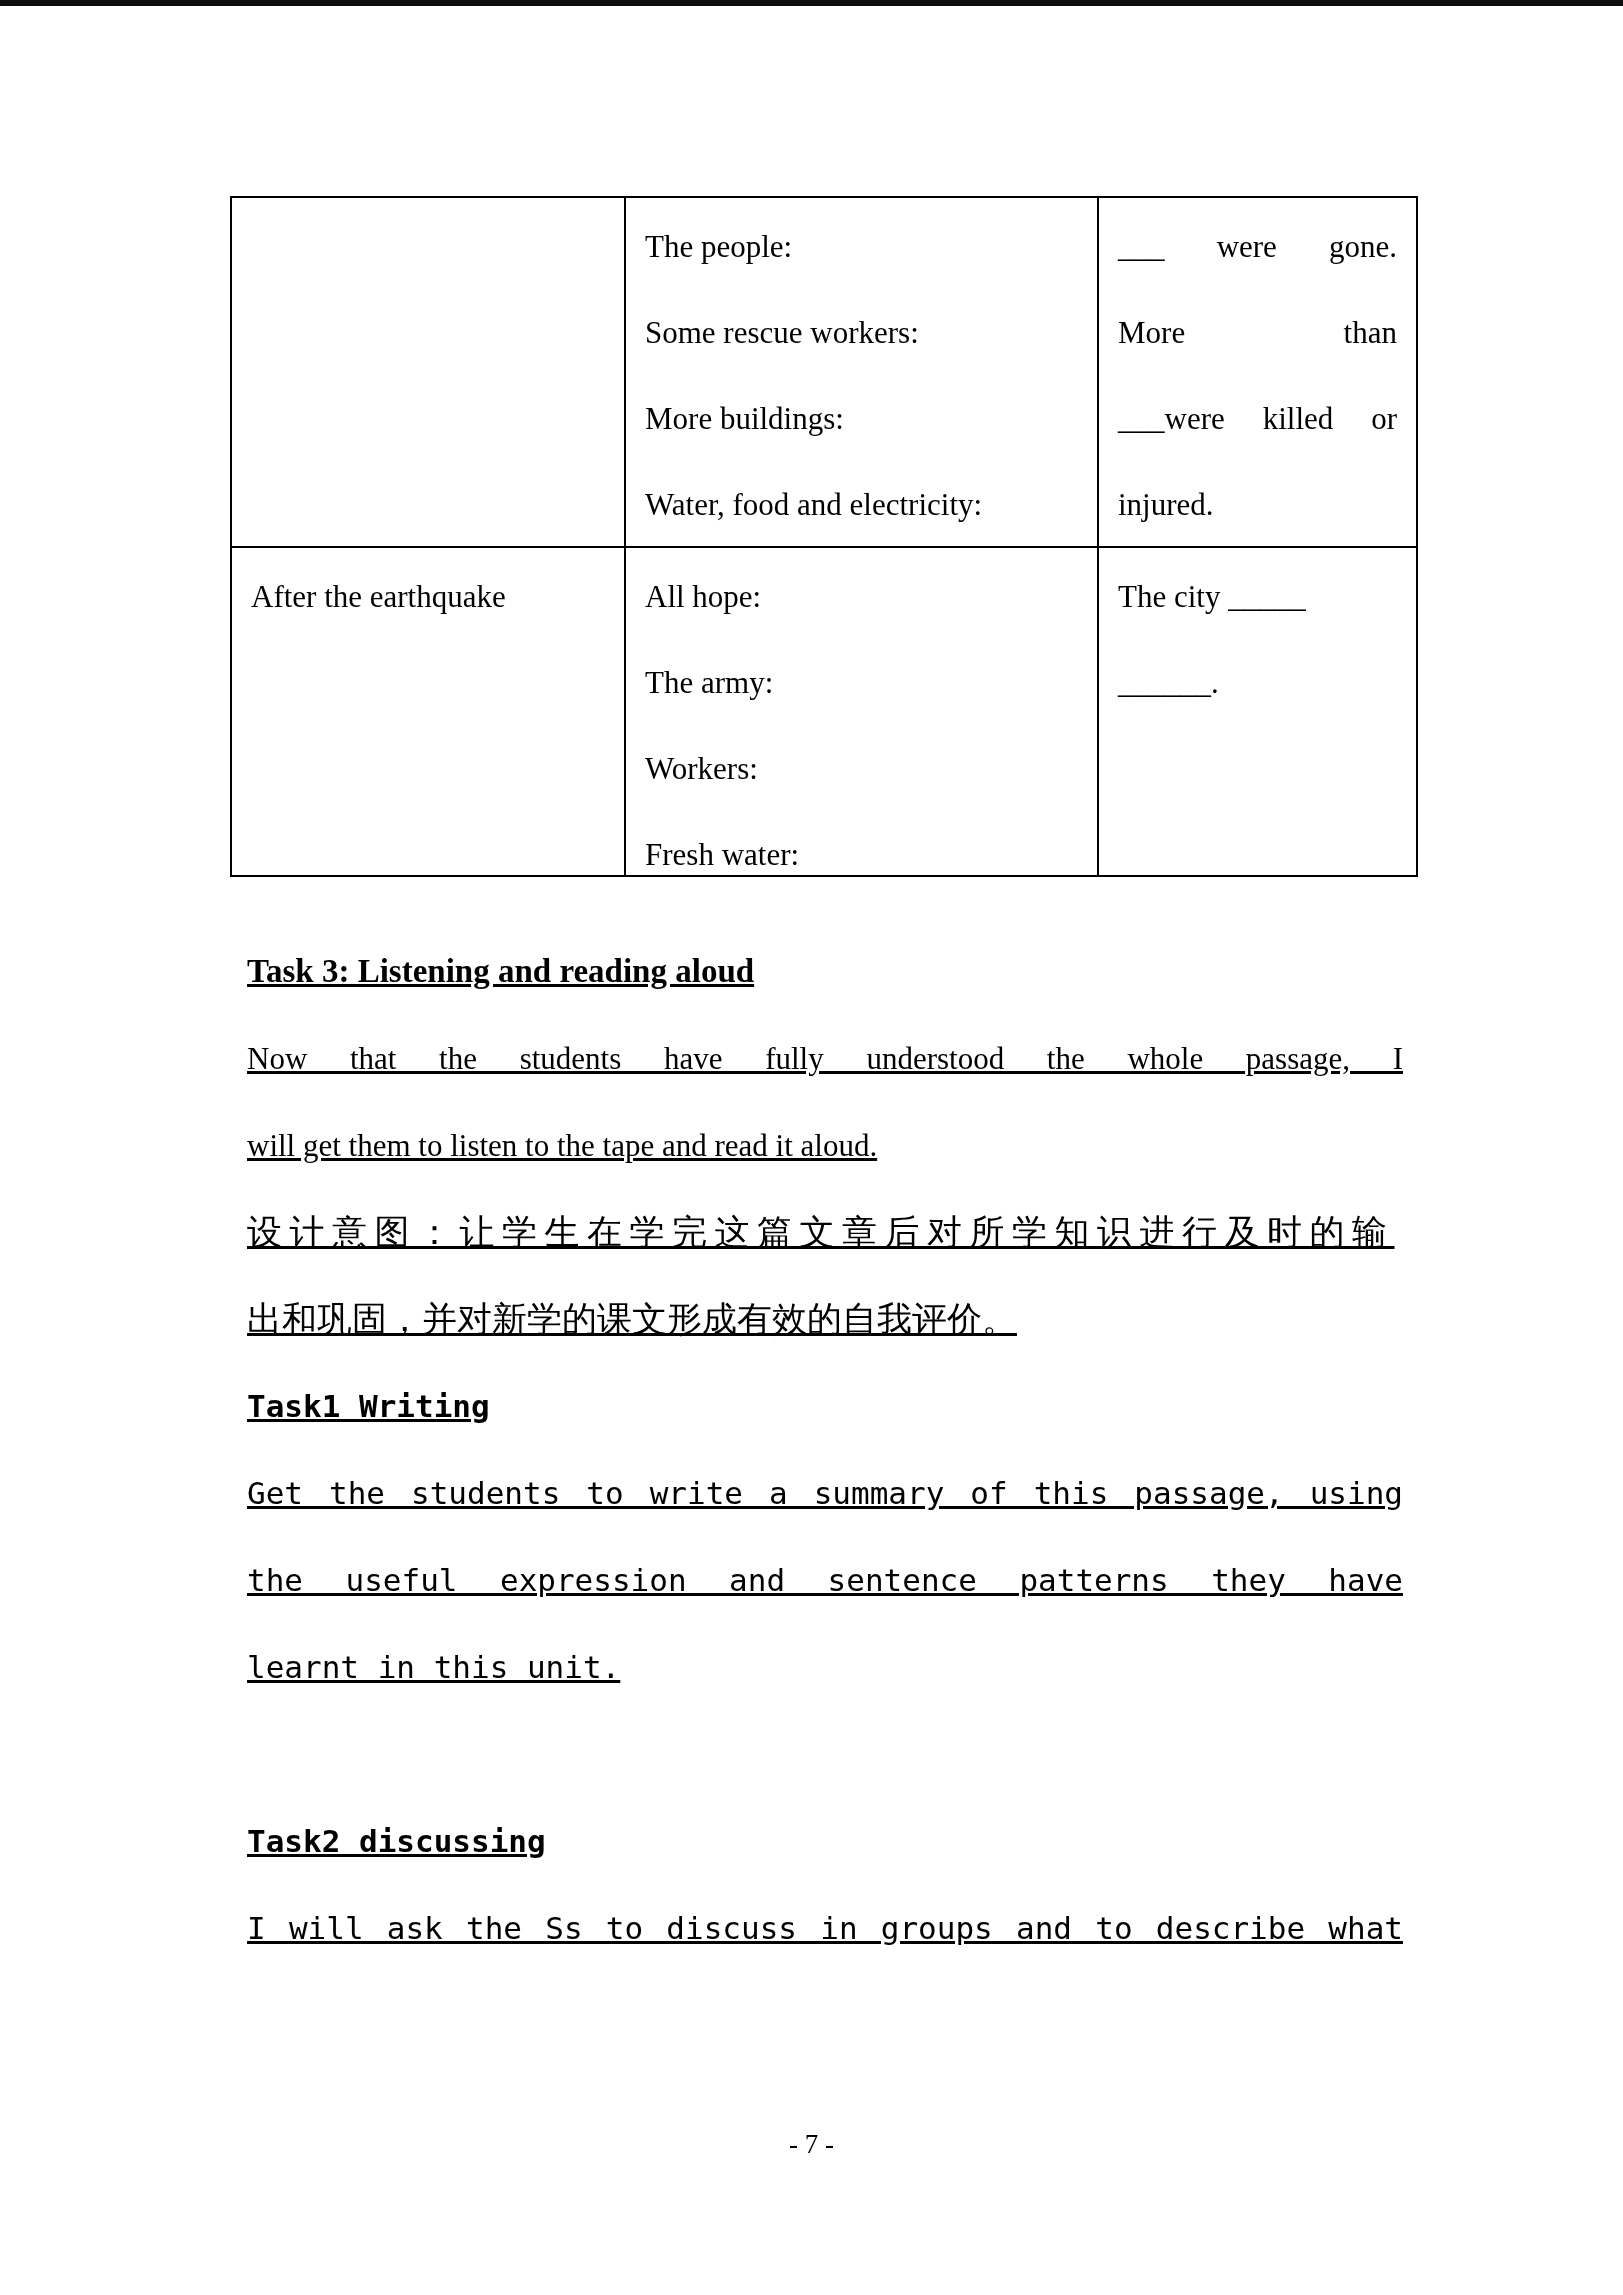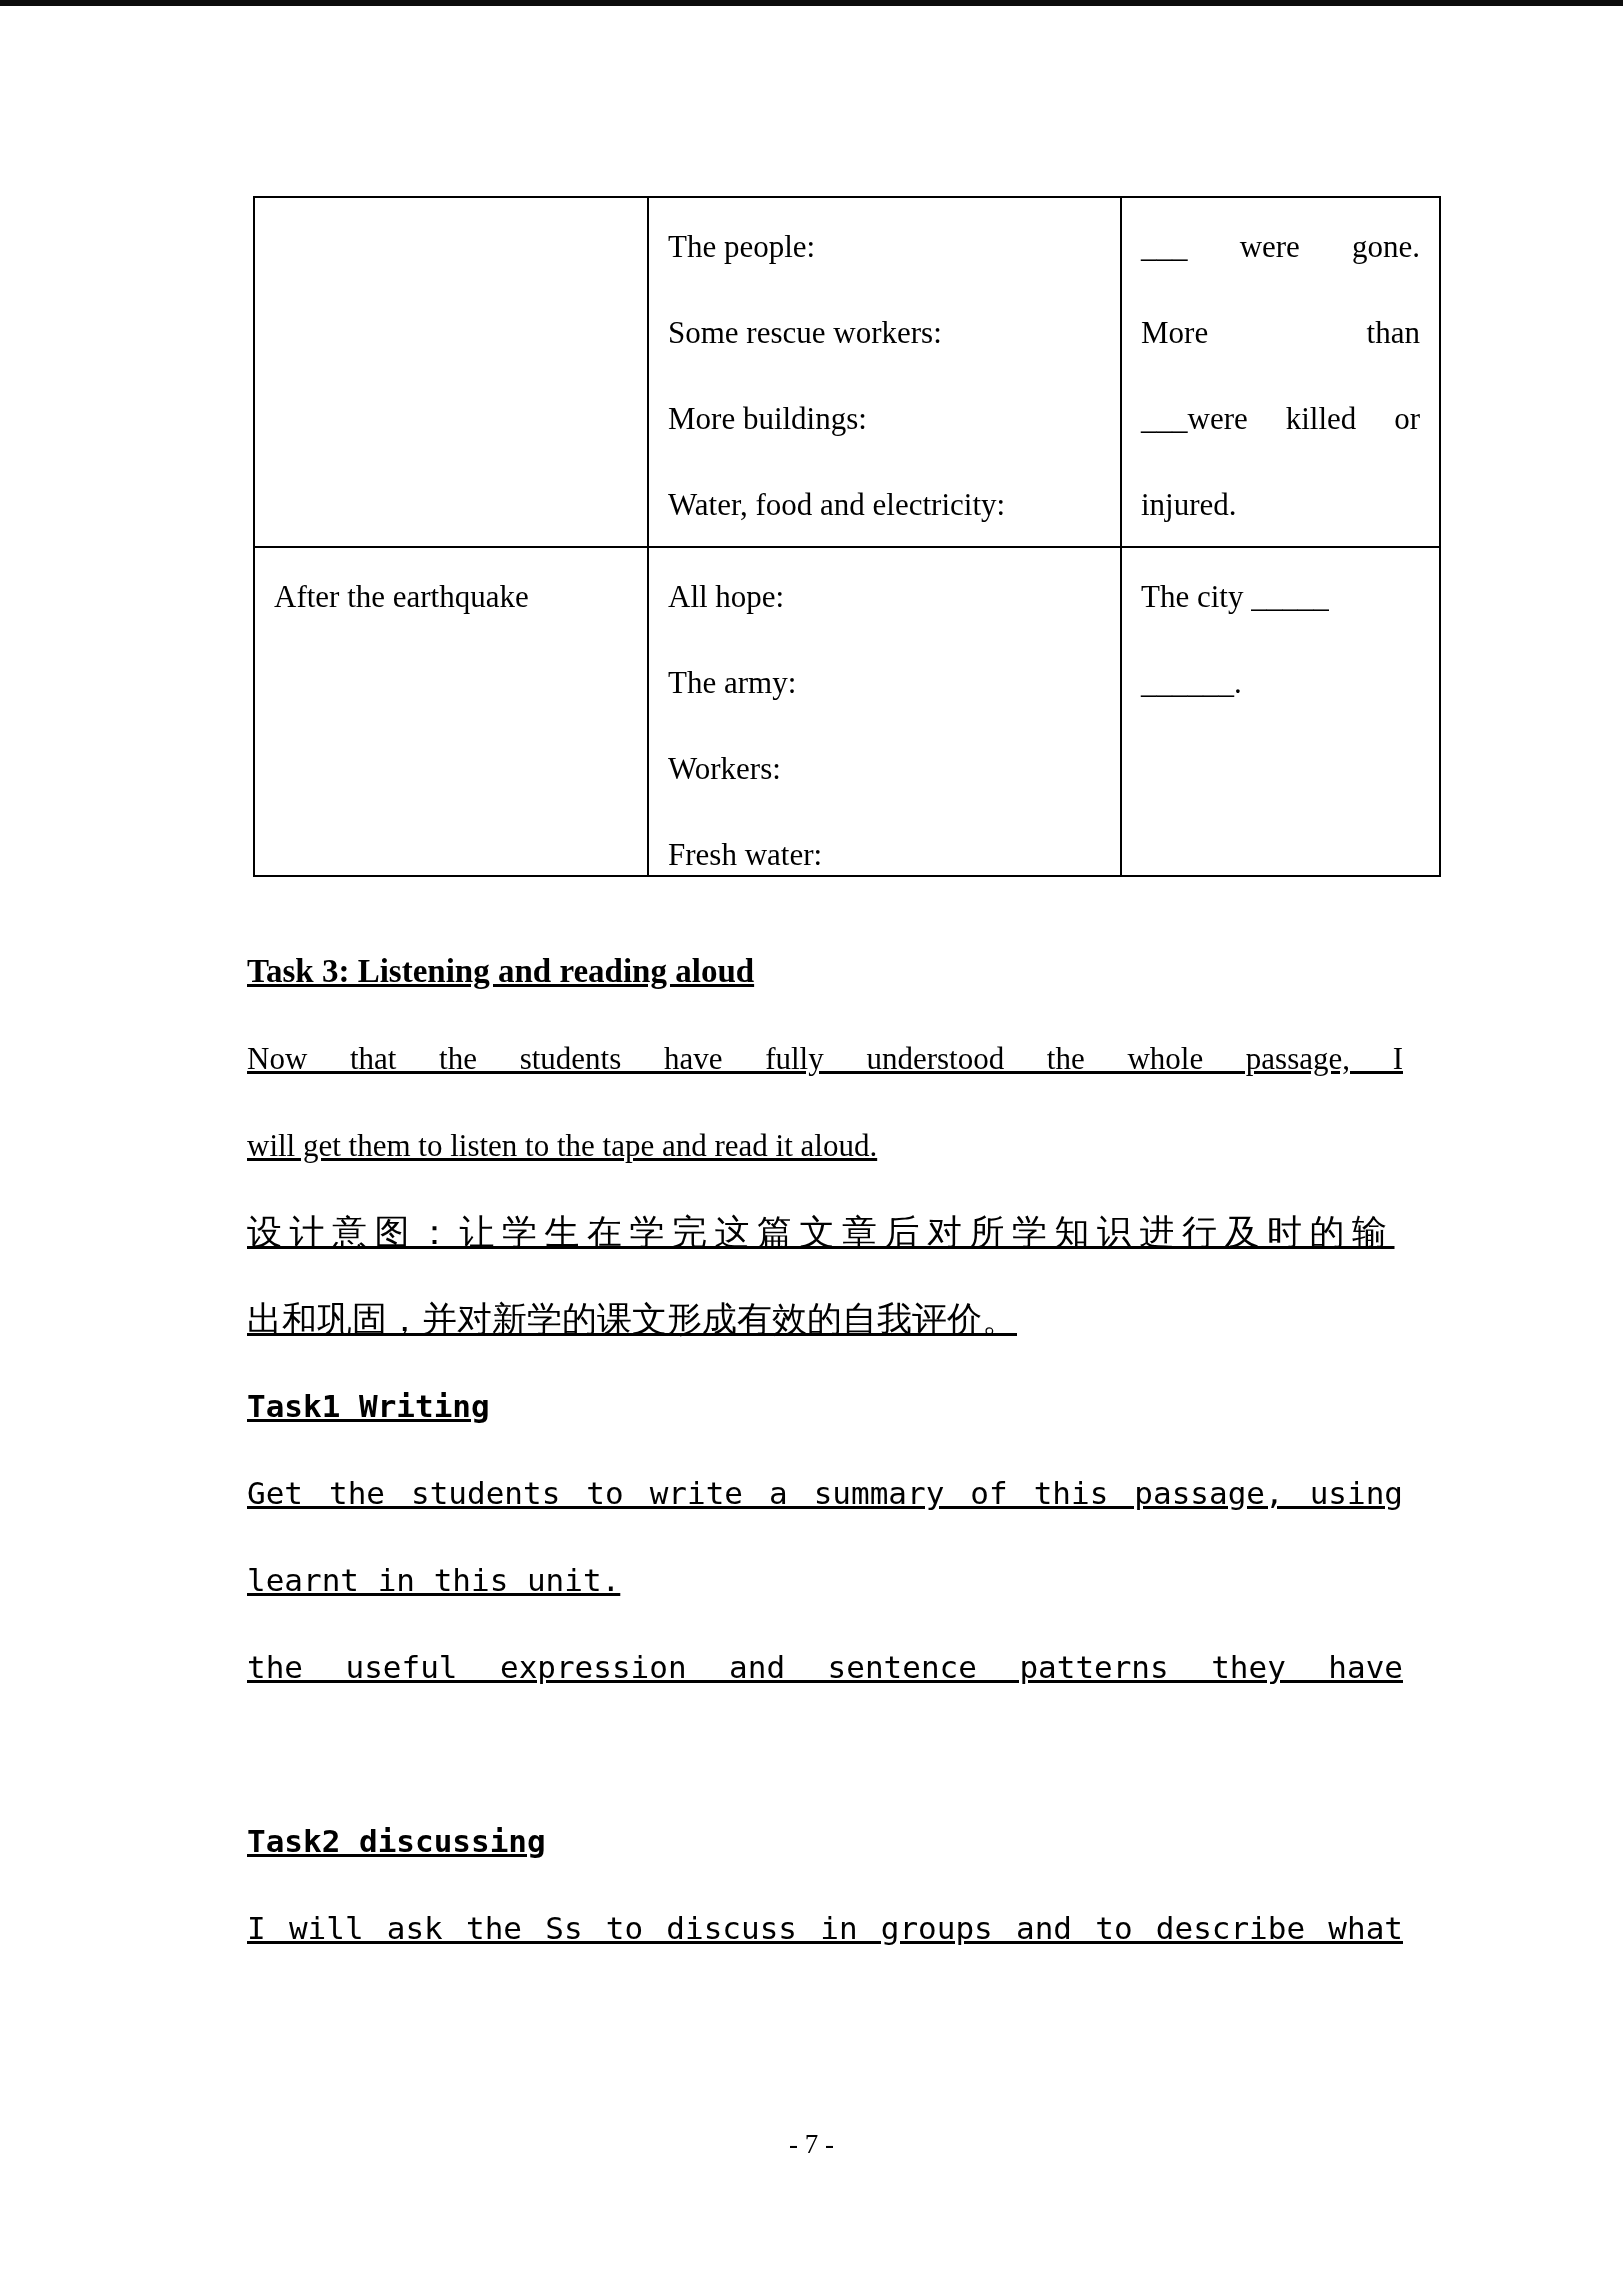--- a/index.html
+++ b/index.html
@@ -4,21 +4,21 @@
 <style>
   html,body { margin:0; padding:0; background:#ffffff; }
   .page {
     position:relative; width:1623px; height:2295px; background:#ffffff;
     color:#000; font-family:"Liberation Serif","DejaVu Serif",serif; overflow:hidden;
   }
   .top-rule { position:absolute; top:0; left:0; width:1623px; height:5.5px; background:#0d0d0d; }
 
   
   .doc-table {
-    position:absolute; left:253px; top:196px; width:1188px; height:681px;
+    position:absolute; left:230px; top:196px; width:1188px; height:681px;
     border:2.7px solid #000; box-sizing:border-box;
     display:grid; grid-template-columns:394px 473px 1fr; grid-template-rows:350px 1fr;
   }
   .cell { box-sizing:border-box; padding:5.5px 19px 0 19px; border-right:2.7px solid #000; border-bottom:2.7px solid #000; font-size:31px; overflow:hidden; }
   .cell.last-col { border-right:none; }
   .cell.last-row { border-bottom:none; }
   .tline { height:86px; line-height:86px; white-space:nowrap; }
   .tline.just { white-space:normal; text-align:justify; text-align-last:justify; }
 
   
@@ -81,22 +81,22 @@
   </div>
 
   <main class="content">
     <div class="line h-serif">Task 3: Listening and reading aloud</div>
     <div class="line just">Now that the students have fully understood the whole passage, I</div>
     <div class="line">will get them to listen to the tape and read it aloud.</div>
     <div class="line cjk cjk-just">设计意图：让学生在学完这篇文章后对所学知识进行及时的输</div>
     <div class="line cjk">出和巩固，并对新学的课文形成有效的自我评价。</div>
     <div class="line mono bold">Task1 Writing</div>
     <div class="line mono just">Get the students to write a summary of this passage, using</div>
+    <div class="line mono just">the useful expression and sentence patterns they have</div>
     <div class="line mono">learnt in this unit.</div>
-    <div class="line mono just">the useful expression and sentence patterns they have</div>
     <div class="line blank"></div>
     <div class="line mono bold">Task2 discussing</div>
     <div class="line mono just">I will ask the Ss to discuss in groups and to describe what</div>
   </main>
 
   <div class="page-number">- 7 -</div>
 
 </div>
 
 

